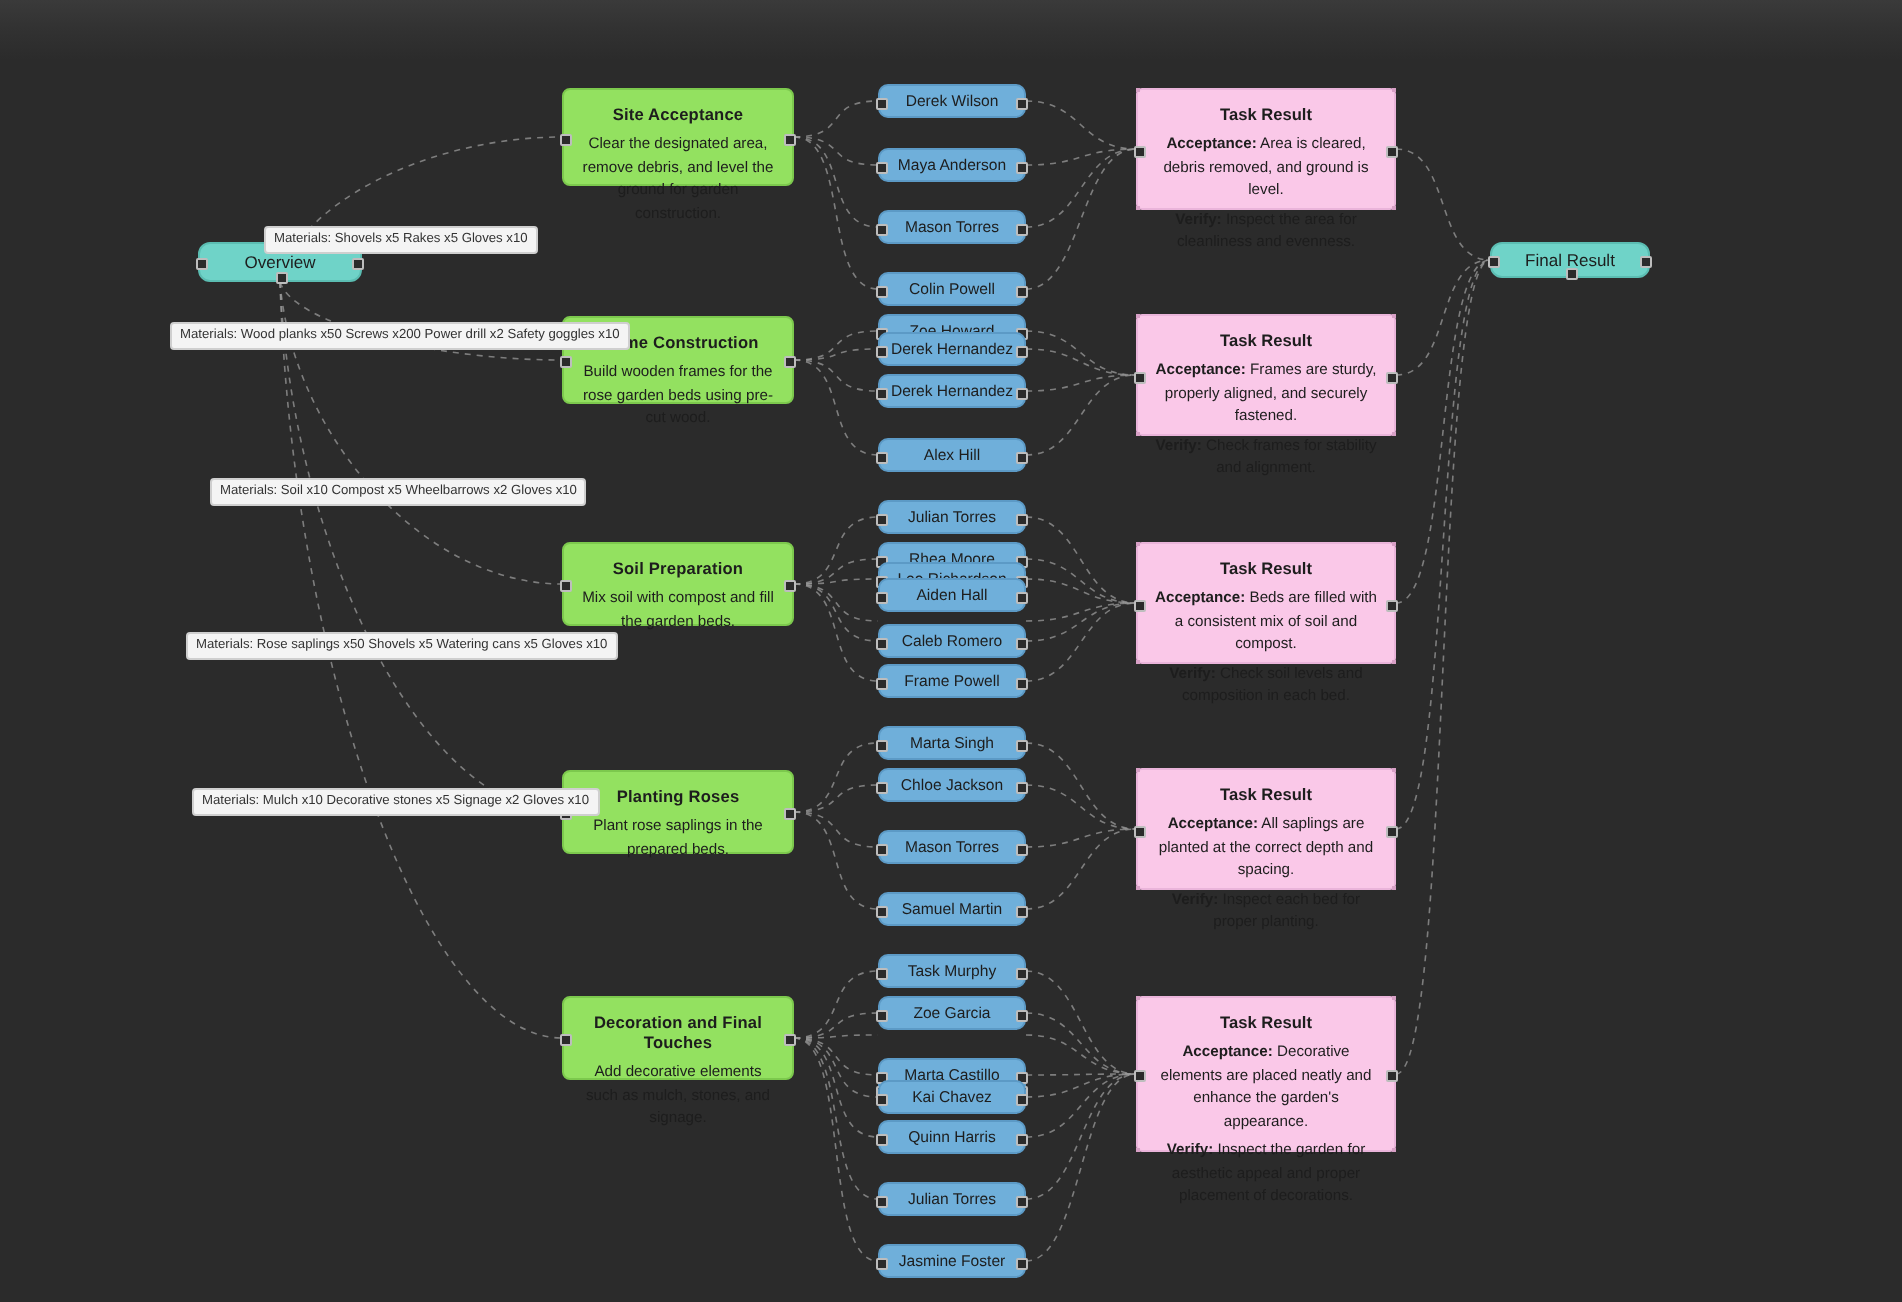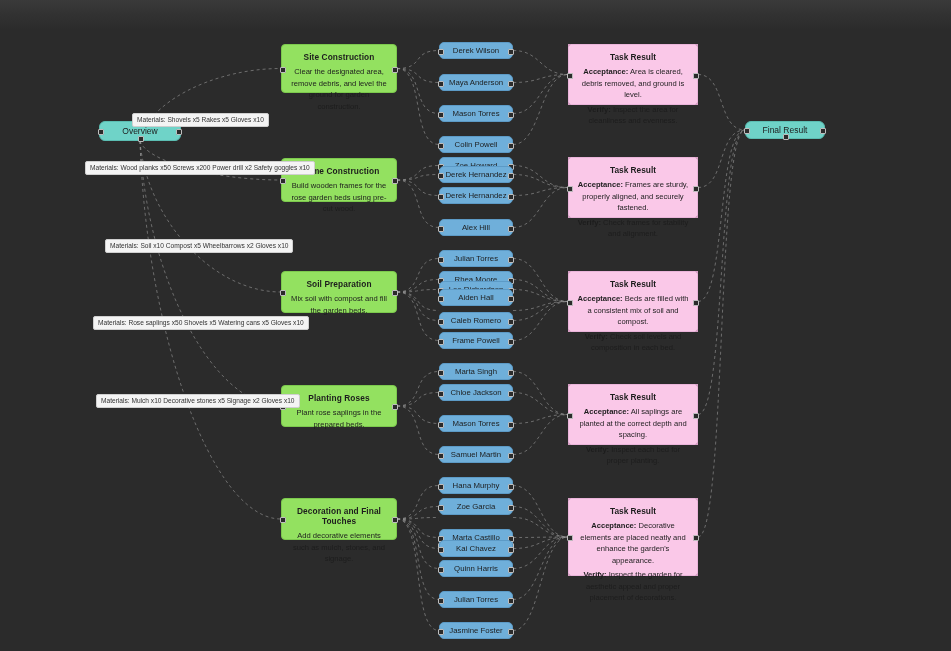--- a/index.html
+++ b/index.html
@@ -158,21 +158,21 @@
         <span class="port r"></span>
         <span class="port b"></span>
       </div>
       <div class="node n-term" style="left: 745px; top: 121px; width: 80px; height: 18px;">
         <span>Final Result</span>
         <span class="port l"></span>
         <span class="port r"></span>
         <span class="port b"></span>
       </div>
       <div class="node n-task" style="left: 281px; top: 44px; width: 116px; height: 49px;">
-        <div class="ttl">Site Construction</div>
+        <div class="ttl">Site Acceptance</div>
         <div class="desc">Clear the designated area, remove debris, and level the ground for garden construction.</div>
         <span class="port l"></span>
         <span class="port r"></span>
       </div>
       <div class="node n-task" style="left: 281px; top: 158px; width: 116px; height: 44px;">
         <div class="ttl">Frame Construction</div>
         <div class="desc">Build wooden frames for the rose garden beds using pre-cut wood.</div>
         <span class="port l"></span>
         <span class="port r"></span>
       </div>
@@ -278,21 +278,21 @@
         <span>Mason Torres</span>
         <span class="port l"></span>
         <span class="port r"></span>
       </div>
       <div class="node n-person" style="left: 439px; top: 446px; width: 74px; height: 17px;">
         <span>Samuel Martin</span>
         <span class="port l"></span>
         <span class="port r"></span>
       </div>
       <div class="node n-person" style="left: 439px; top: 477px; width: 74px; height: 17px;">
-        <span>Hana Murphy</span>
+        <span>Task Murphy</span>
         <span class="port l"></span>
         <span class="port r"></span>
       </div>
       <div class="node n-person" style="left: 439px; top: 498px; width: 74px; height: 17px;">
         <span>Zoe Garcia</span>
         <span class="port l"></span>
         <span class="port r"></span>
       </div>
       <div class="node n-person" style="left: 439px; top: 508px; width: 74px; height: 17px; margin-top: 28px;">
         <span>Neil Mendoza</span>

